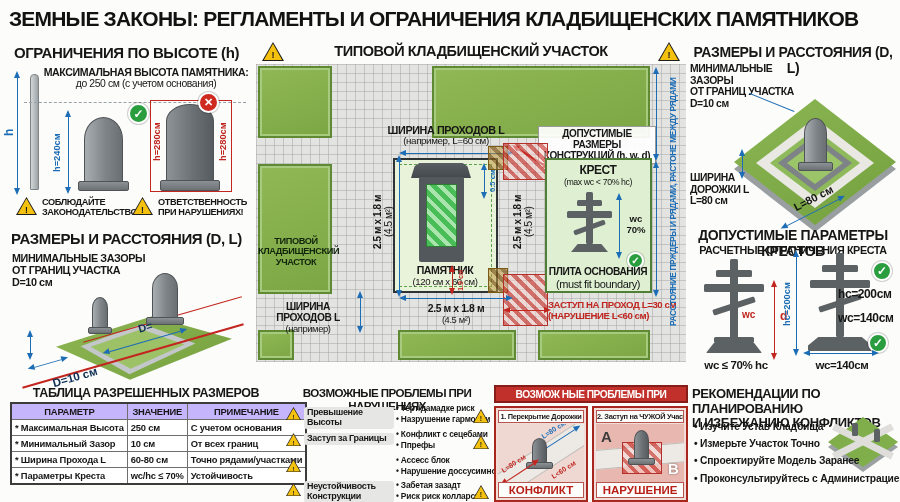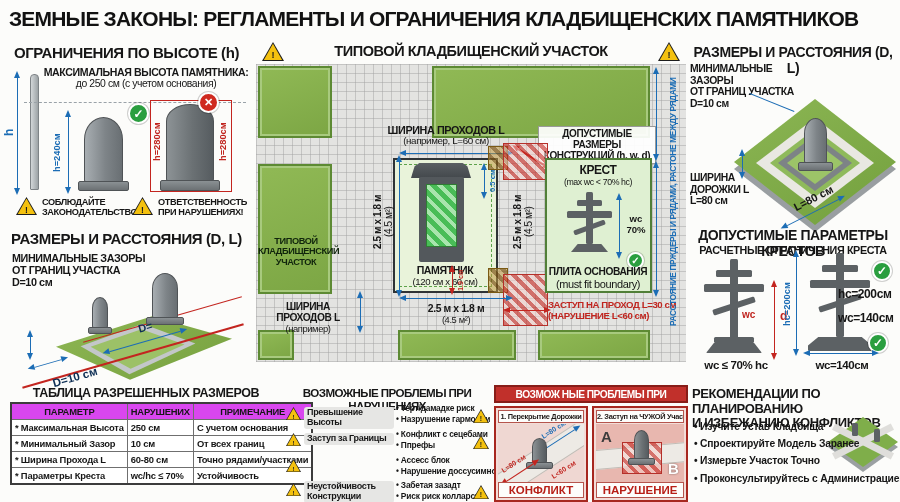--- a/index.html
+++ b/index.html
@@ -40,21 +40,21 @@
 .hatchbr{background:repeating-linear-gradient(45deg,rgba(128,88,22,.72) 0 4px,rgba(192,152,62,.55) 4px 8px);border:1.5px solid #7a5a14}
 .stone{position:absolute;background:linear-gradient(90deg,#a8aeb2,#7e8488 55%,#696f73);border:1.5px solid #4f5356;border-radius:50% 50% 3px 3px / 34% 34% 3px 3px}
 .stone.dark{background:linear-gradient(90deg,#8d9396,#6b7174 55%,#565c60)}
 .sbase{position:absolute;background:linear-gradient(#8b9194,#6c7174);border:1.5px solid #4f5356;border-radius:2px}
 .whitebox{background:rgba(255,255,255,.93);border:1px solid #9a9a9a;box-shadow:1px 1px 0 rgba(0,0,0,.12)}
 .cb{position:absolute;background:#5c6164;border-radius:1.5px}
 .diam{position:absolute;clip-path:polygon(50% 0,100% 50%,50% 100%,0 50%)}
 
 .tbl{border-collapse:collapse;background:#fff;border:2px solid #3c3c3c;width:272px}
 .tbl th,.tbl td{border:1.2px solid #6f6f6f;font-size:9.4px;font-weight:bold;padding:2px 3px;letter-spacing:-0.2px;white-space:nowrap}
-.tbl th{background:#d946ef;text-align:center}
+.tbl th{background:#c4b5fd;text-align:center}
 .tbl td.v{}
 
 .plabel{position:absolute;background:#e6e6e4;border-radius:3px;padding:1px 3px;font-weight:bold;font-size:9px;line-height:1.1;letter-spacing:-0.3px}
 .pbul{position:absolute;font-weight:bold;font-size:8.4px;line-height:1.25;letter-spacing:-0.2px;white-space:nowrap}
 .pbul div::before{content:"• "}
 
 .vcard{position:absolute;background:#f3ddd8;border:2px solid #a7271f}
 .vchead{position:absolute;left:2px;right:2px;top:2px;background:#fdfdfb;border:1px solid #b5554d;font-weight:bold;font-size:7.4px;letter-spacing:-0.3px;text-align:center;color:#201a18;padding:1px 0;white-space:nowrap;overflow:hidden}
 .vcfoot{position:absolute;left:2px;right:2px;bottom:2px;background:#fdfdfb;border:1px solid #b5554d;font-weight:bold;font-size:11.5px;text-align:center;color:#b71f17;padding:1px 0}
 .rec li{list-style:none;font-weight:bold;font-size:10.3px;margin-bottom:6.2px;letter-spacing:-0.2px;white-space:nowrap}
@@ -290,21 +290,21 @@
   <div class="abs dh blue" style="left:124px;top:128px;width:62px;color:#1c6db5"></div>
   <div class="abs b ctr cond" style="left:116px;top:134px;width:80px;font-size:11.5px">wc=140см</div>
 </div>
 
 <div class="abs" style="left:10px;top:385px;width:272px;height:117px">
   <div class="abs b ctr cond" style="left:0;top:1px;width:272px;font-size:12.5px">ТАБЛИЦА РАЗРЕШЕННЫХ РАЗМЕРОВ</div>
   <table class="tbl abs" style="left:0;top:17px">
     <thead>
       <tr>
         <th style="width:112px">ПАРАМЕТР</th>
-        <th style="width:62px">НАРУШЕНИХ</th>
+        <th style="width:62px">ЗНАЧЕНИЕ</th>
         <th style="width:98px">ПРИМЕЧАНИЕ</th>
       </tr>
     </thead>
     <tbody>
       <tr>
         <td>* Максимальная Высота</td>
         <td class="v">250 см</td>
         <td>С учетом основания</td>
       </tr>
       <tr>
@@ -401,17 +401,17 @@
   <div class="abs" style="left:136px;top:32px;width:70px;height:56px">
     <div class="diam" style="left:0;top:5px;width:70px;height:50px;background:#9ba0a2"></div>
     <div class="diam" style="left:0;top:0;width:70px;height:50px;background:#7fae4a"></div>
     <div class="abs" style="left:2px;top:21px;width:66px;height:7px;background:#dfdedb;transform:rotate(-27deg)"></div>
     <div class="abs" style="left:2px;top:21px;width:66px;height:7px;background:#dfdedb;transform:rotate(27deg)"></div>
     <div class="cb" style="left:24px;top:6px;width:6px;height:13px"></div>
     <div class="cb" style="left:46px;top:12px;width:6px;height:13px"></div>
   </div>
   <ul class="rec abs" style="left:2px;top:36px;width:206px">
     <li>Изучите Устав Кладбища</li>
+    <li>Измерьте Участок Точно</li>
     <li>Спроектируйте Модель Заранее</li>
-    <li>Измерьте Участок Точно</li>
     <li>Проконсультируйтесь с Администрацией</li>
   </ul>
 </div>
 
 </body></html>

